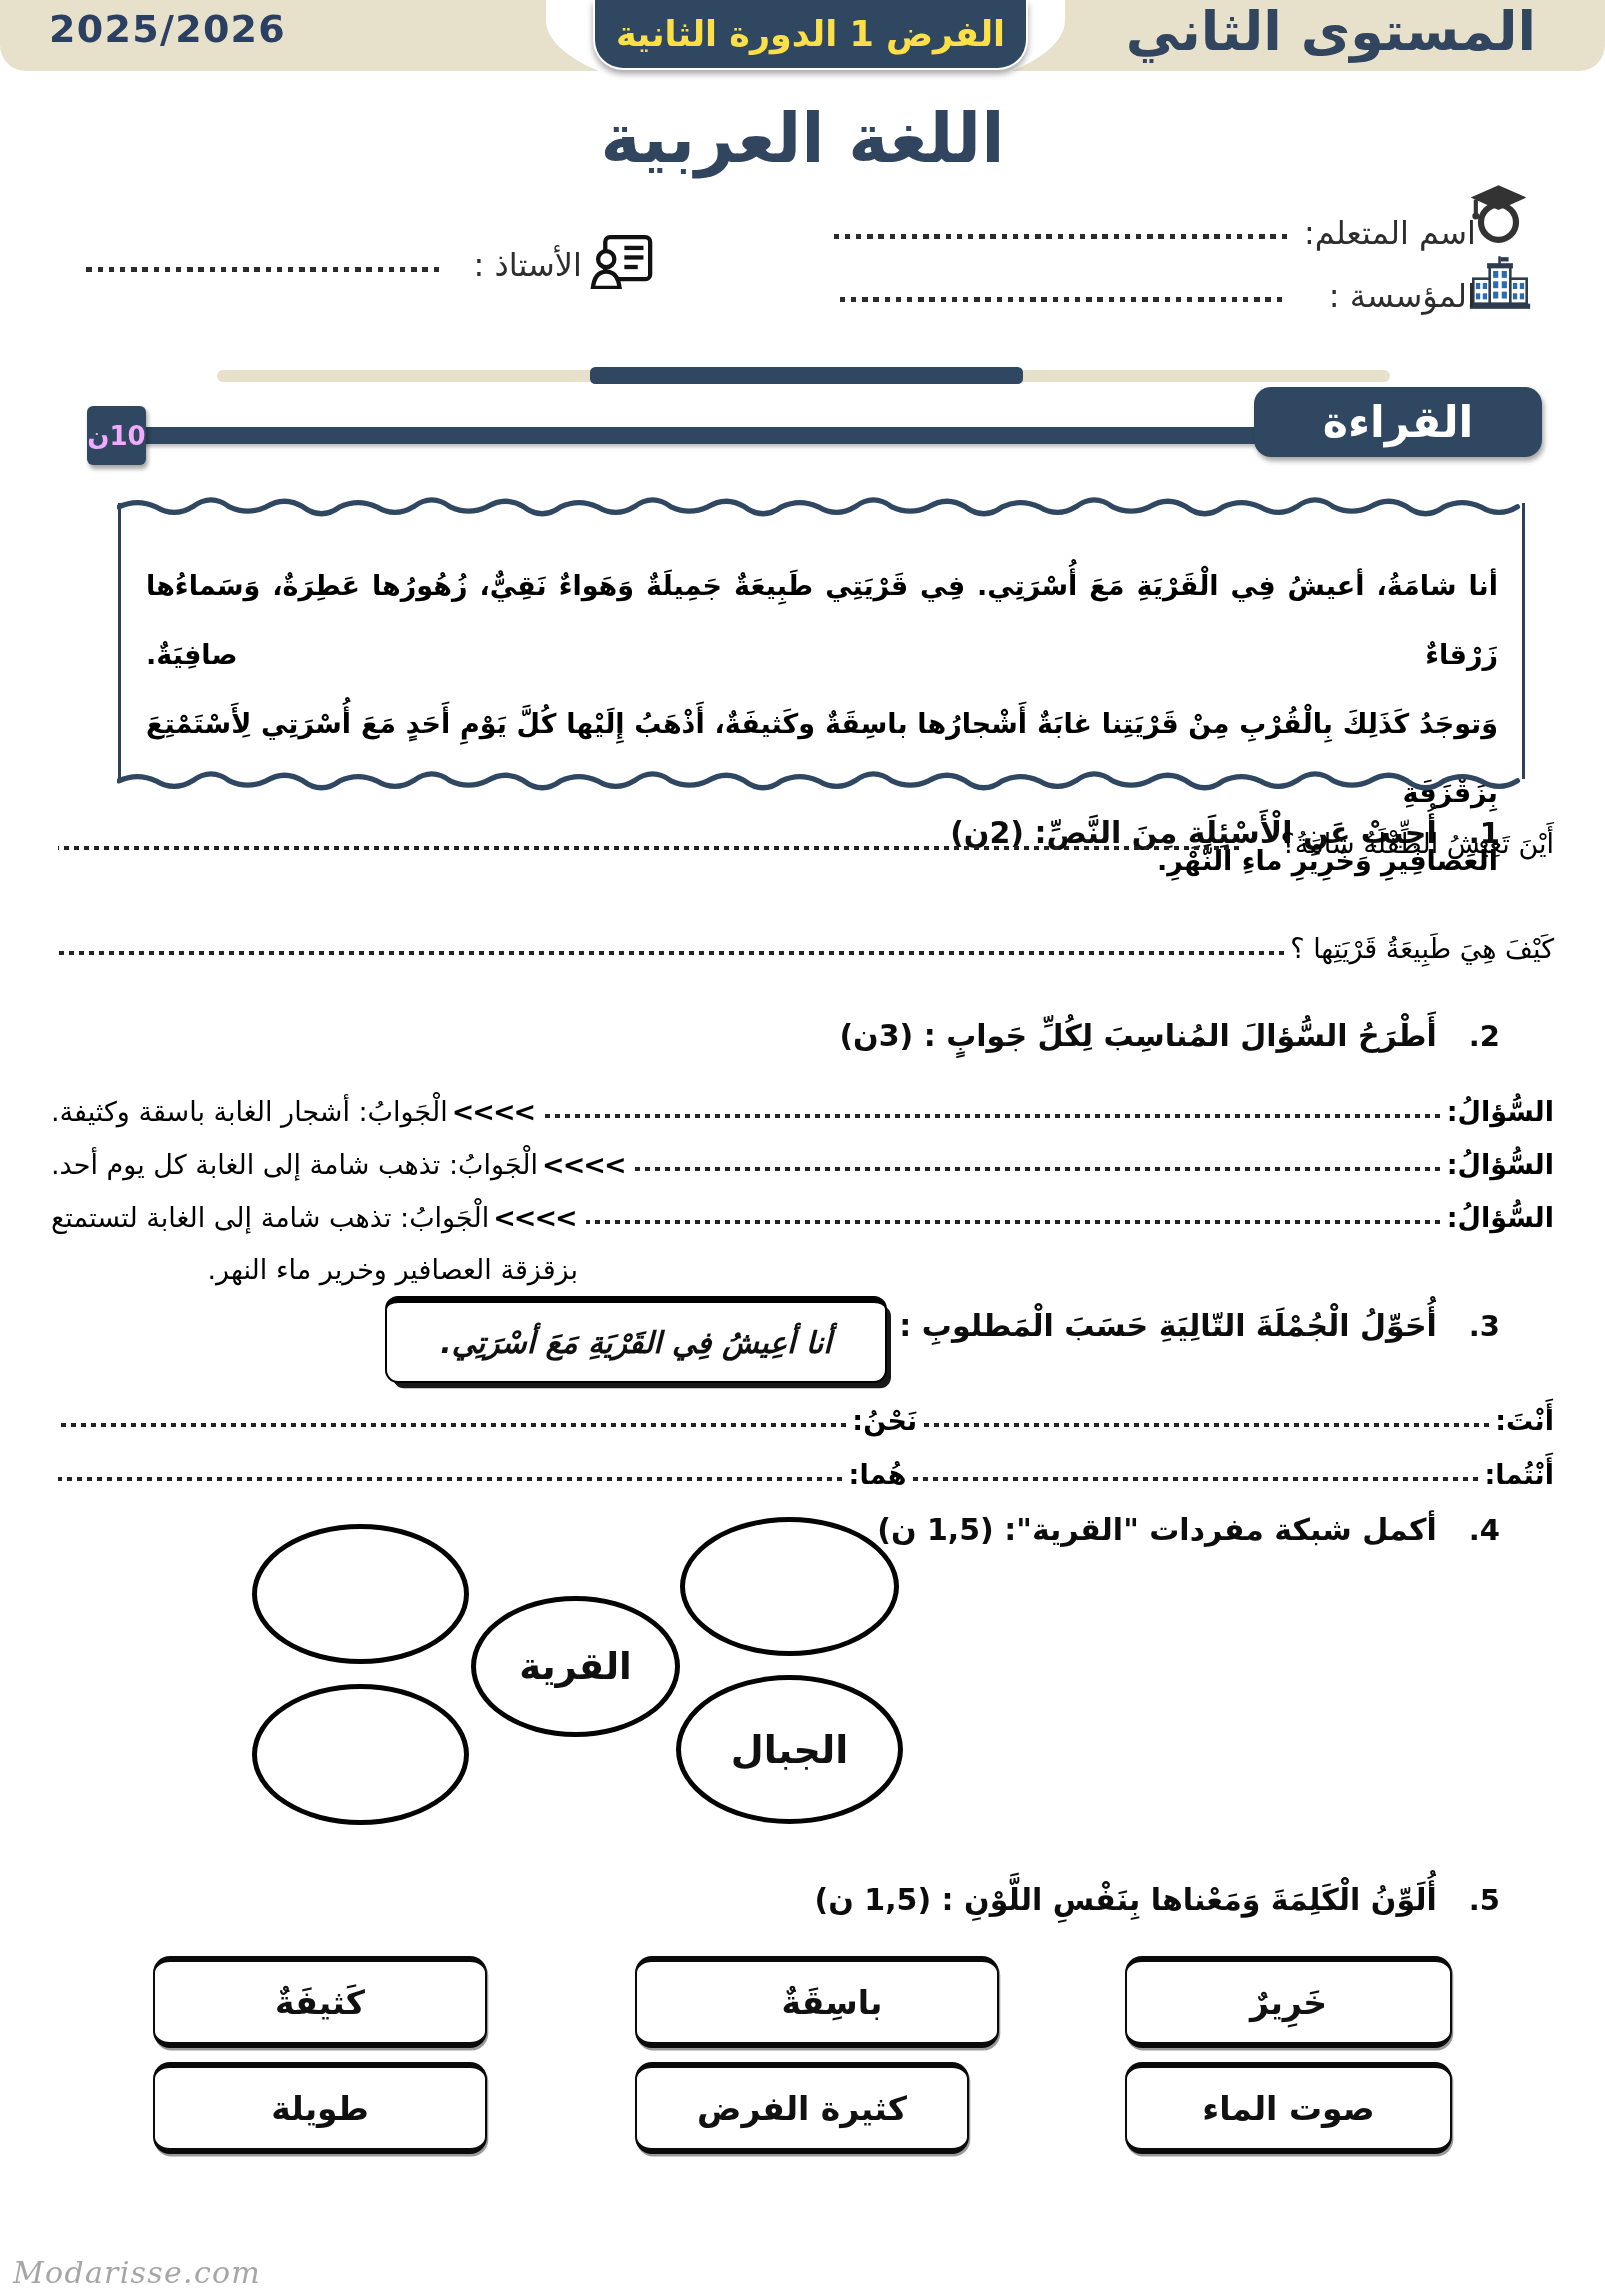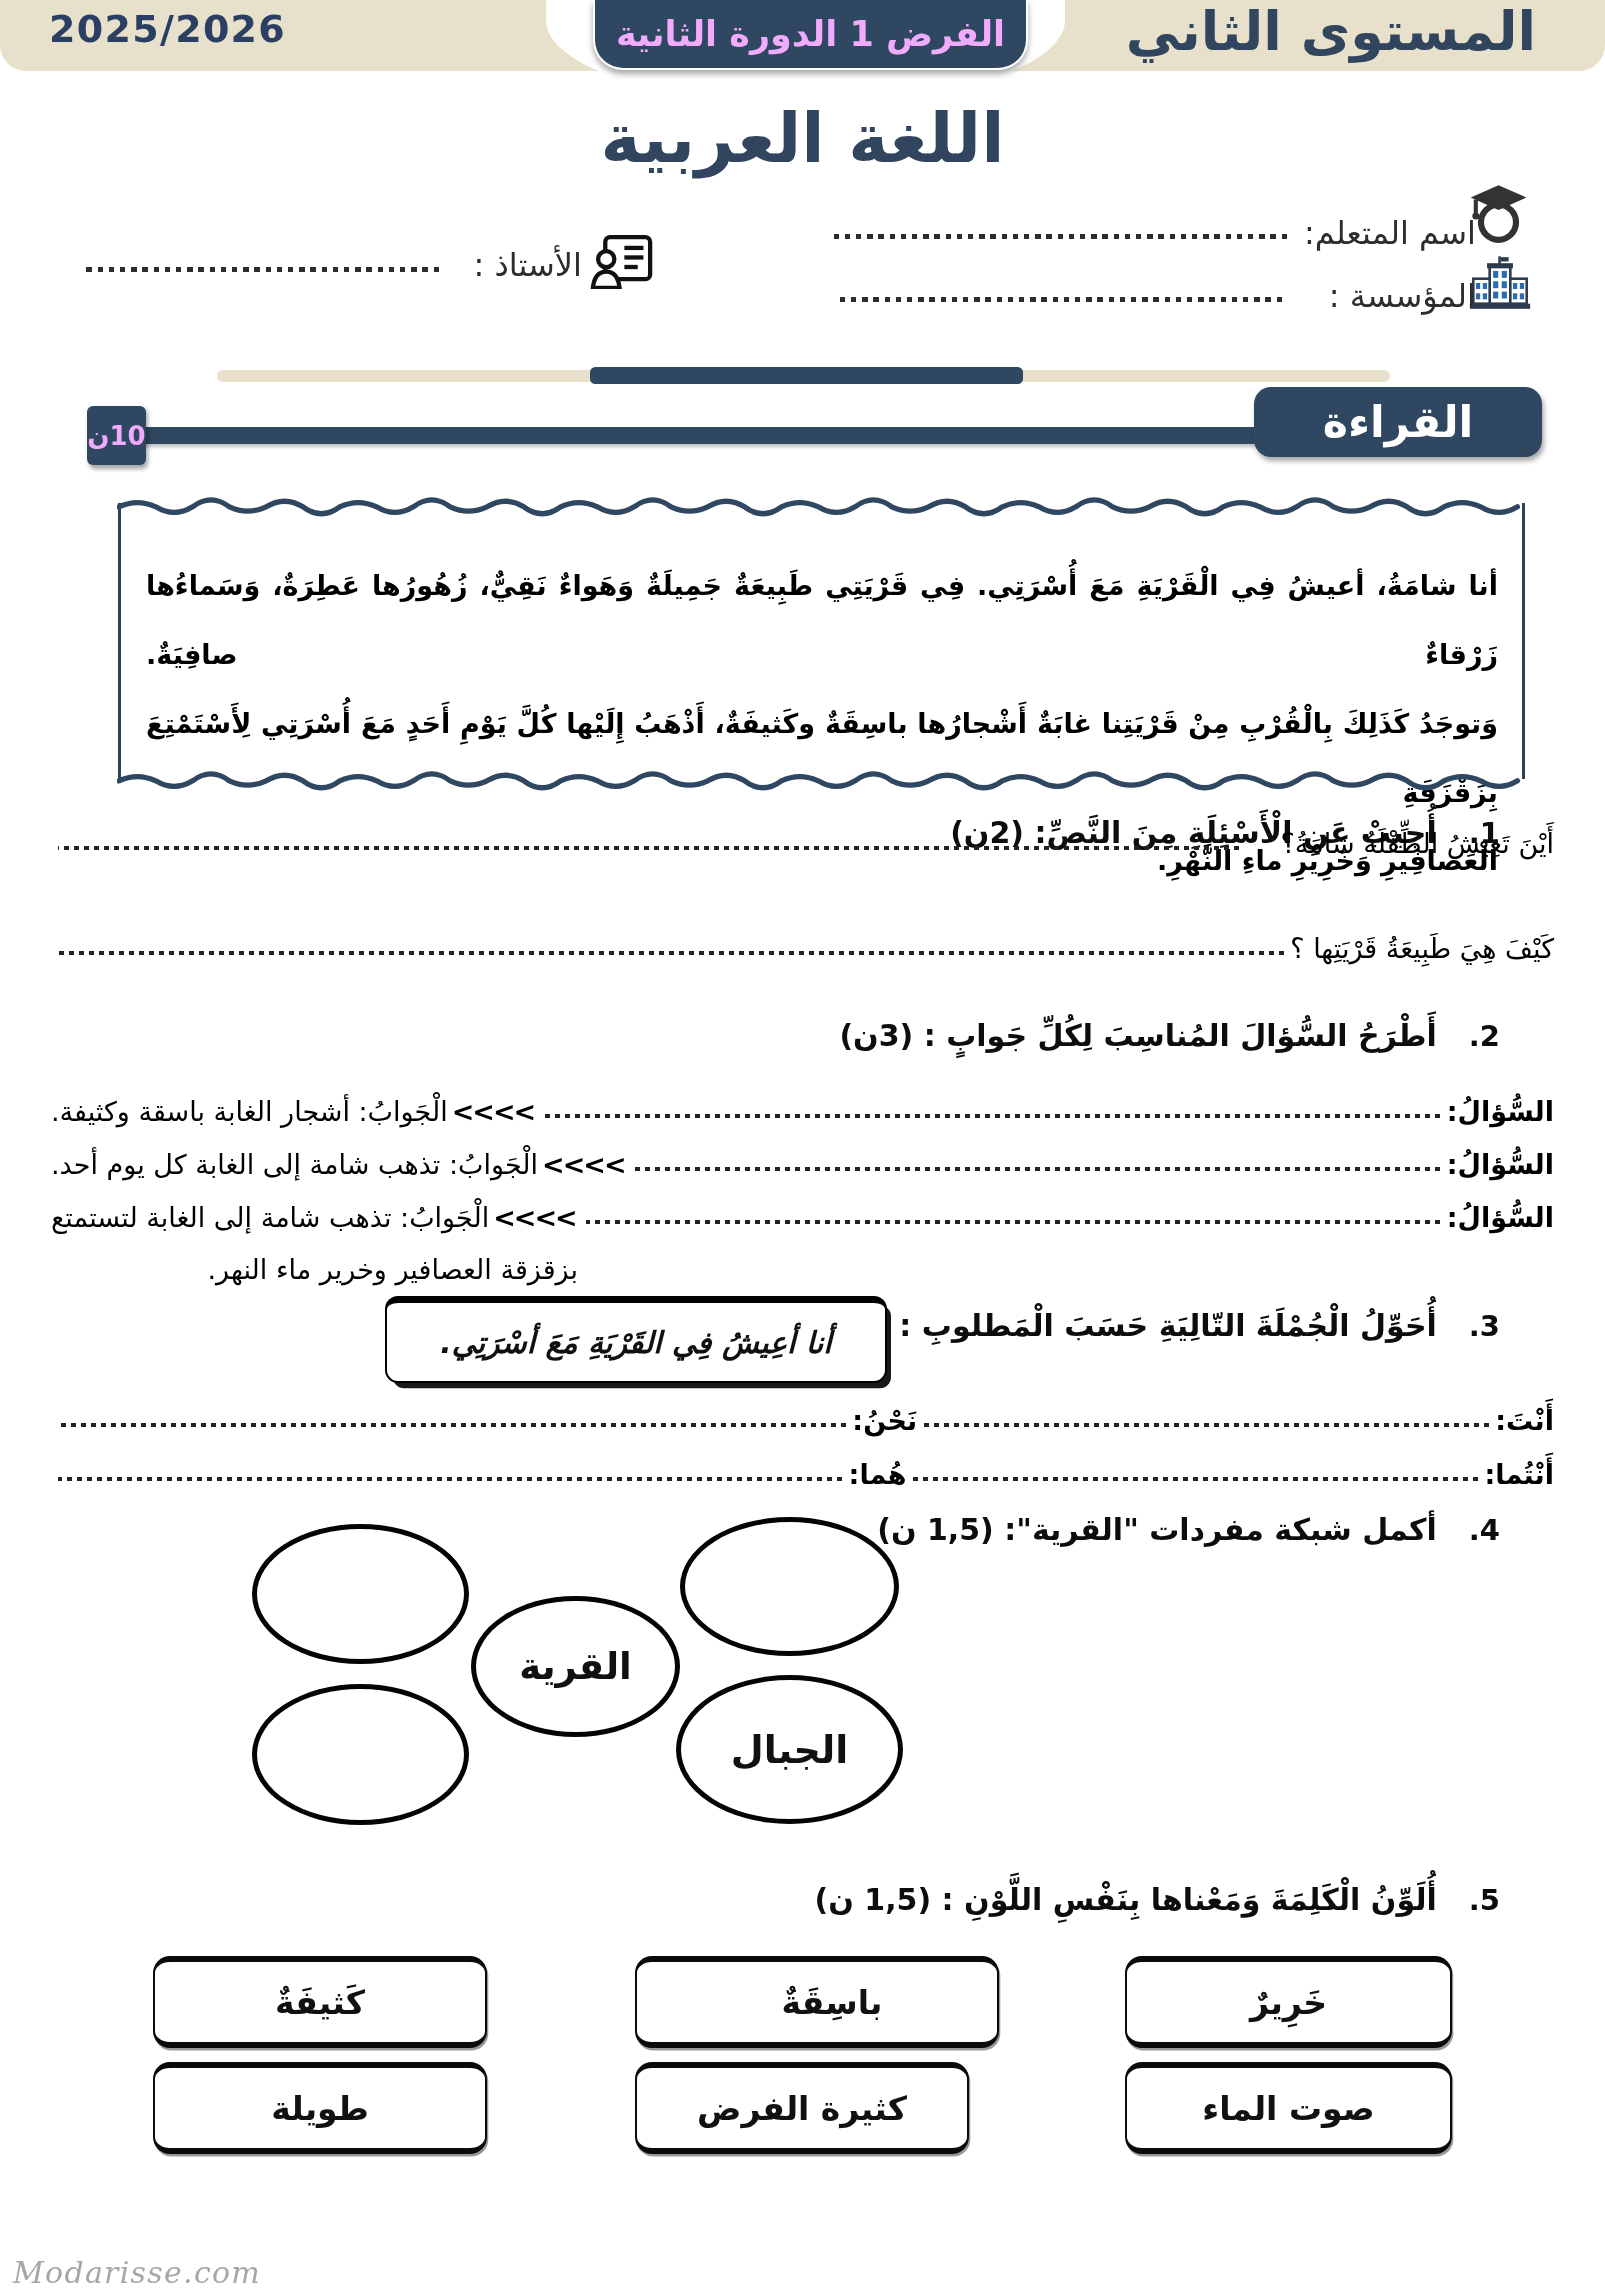--- a/index.html
+++ b/index.html
@@ -8,21 +8,21 @@
   }
   html,body{margin:0;padding:0;background:#ffffff;}
   .page{position:relative;width:1605px;height:2295px;background:#fff;overflow:hidden;
         font-family:"DejaVu Sans",sans-serif;color:var(--ink);}
   
   .band{position:absolute;left:0;top:0;width:1605px;height:71px;background:var(--beige);
         border-radius:0 0 26px 26px;}
   .band-cut{position:absolute;left:546px;top:0;width:519px;height:99px;background:#fff;
         border-radius:0 0 224px 224px / 0 0 79px 79px;}
   .exam-badge{position:absolute;left:593px;top:0;width:431px;height:68px;background:var(--navy);
-        border:2px solid #fff;border-top:none;border-radius:0 0 30px 30px;color:#f0abfc;
+        border:2px solid #fff;border-top:none;border-radius:0 0 30px 30px;color:#fde047;
         display:flex;align-items:center;justify-content:center;font-size:35px;font-weight:bold;
         box-shadow:0 4px 6.6px rgba(0,0,0,.35);direction:rtl;}
   .year{position:absolute;left:49px;top:6.6px;font-size:38px;font-weight:800;color:var(--year-navy);
         letter-spacing:1.3px;}
   .level{position:absolute;right:69px;top:0px;font-size:54px;font-weight:bold;color:var(--title-navy);
         direction:rtl;}
   .subject{position:absolute;left:0;right:0;top:99px;text-align:center;font-size:68px;
         font-weight:bold;color:var(--title-navy);direction:rtl;}
   
   .abs{position:absolute;}

